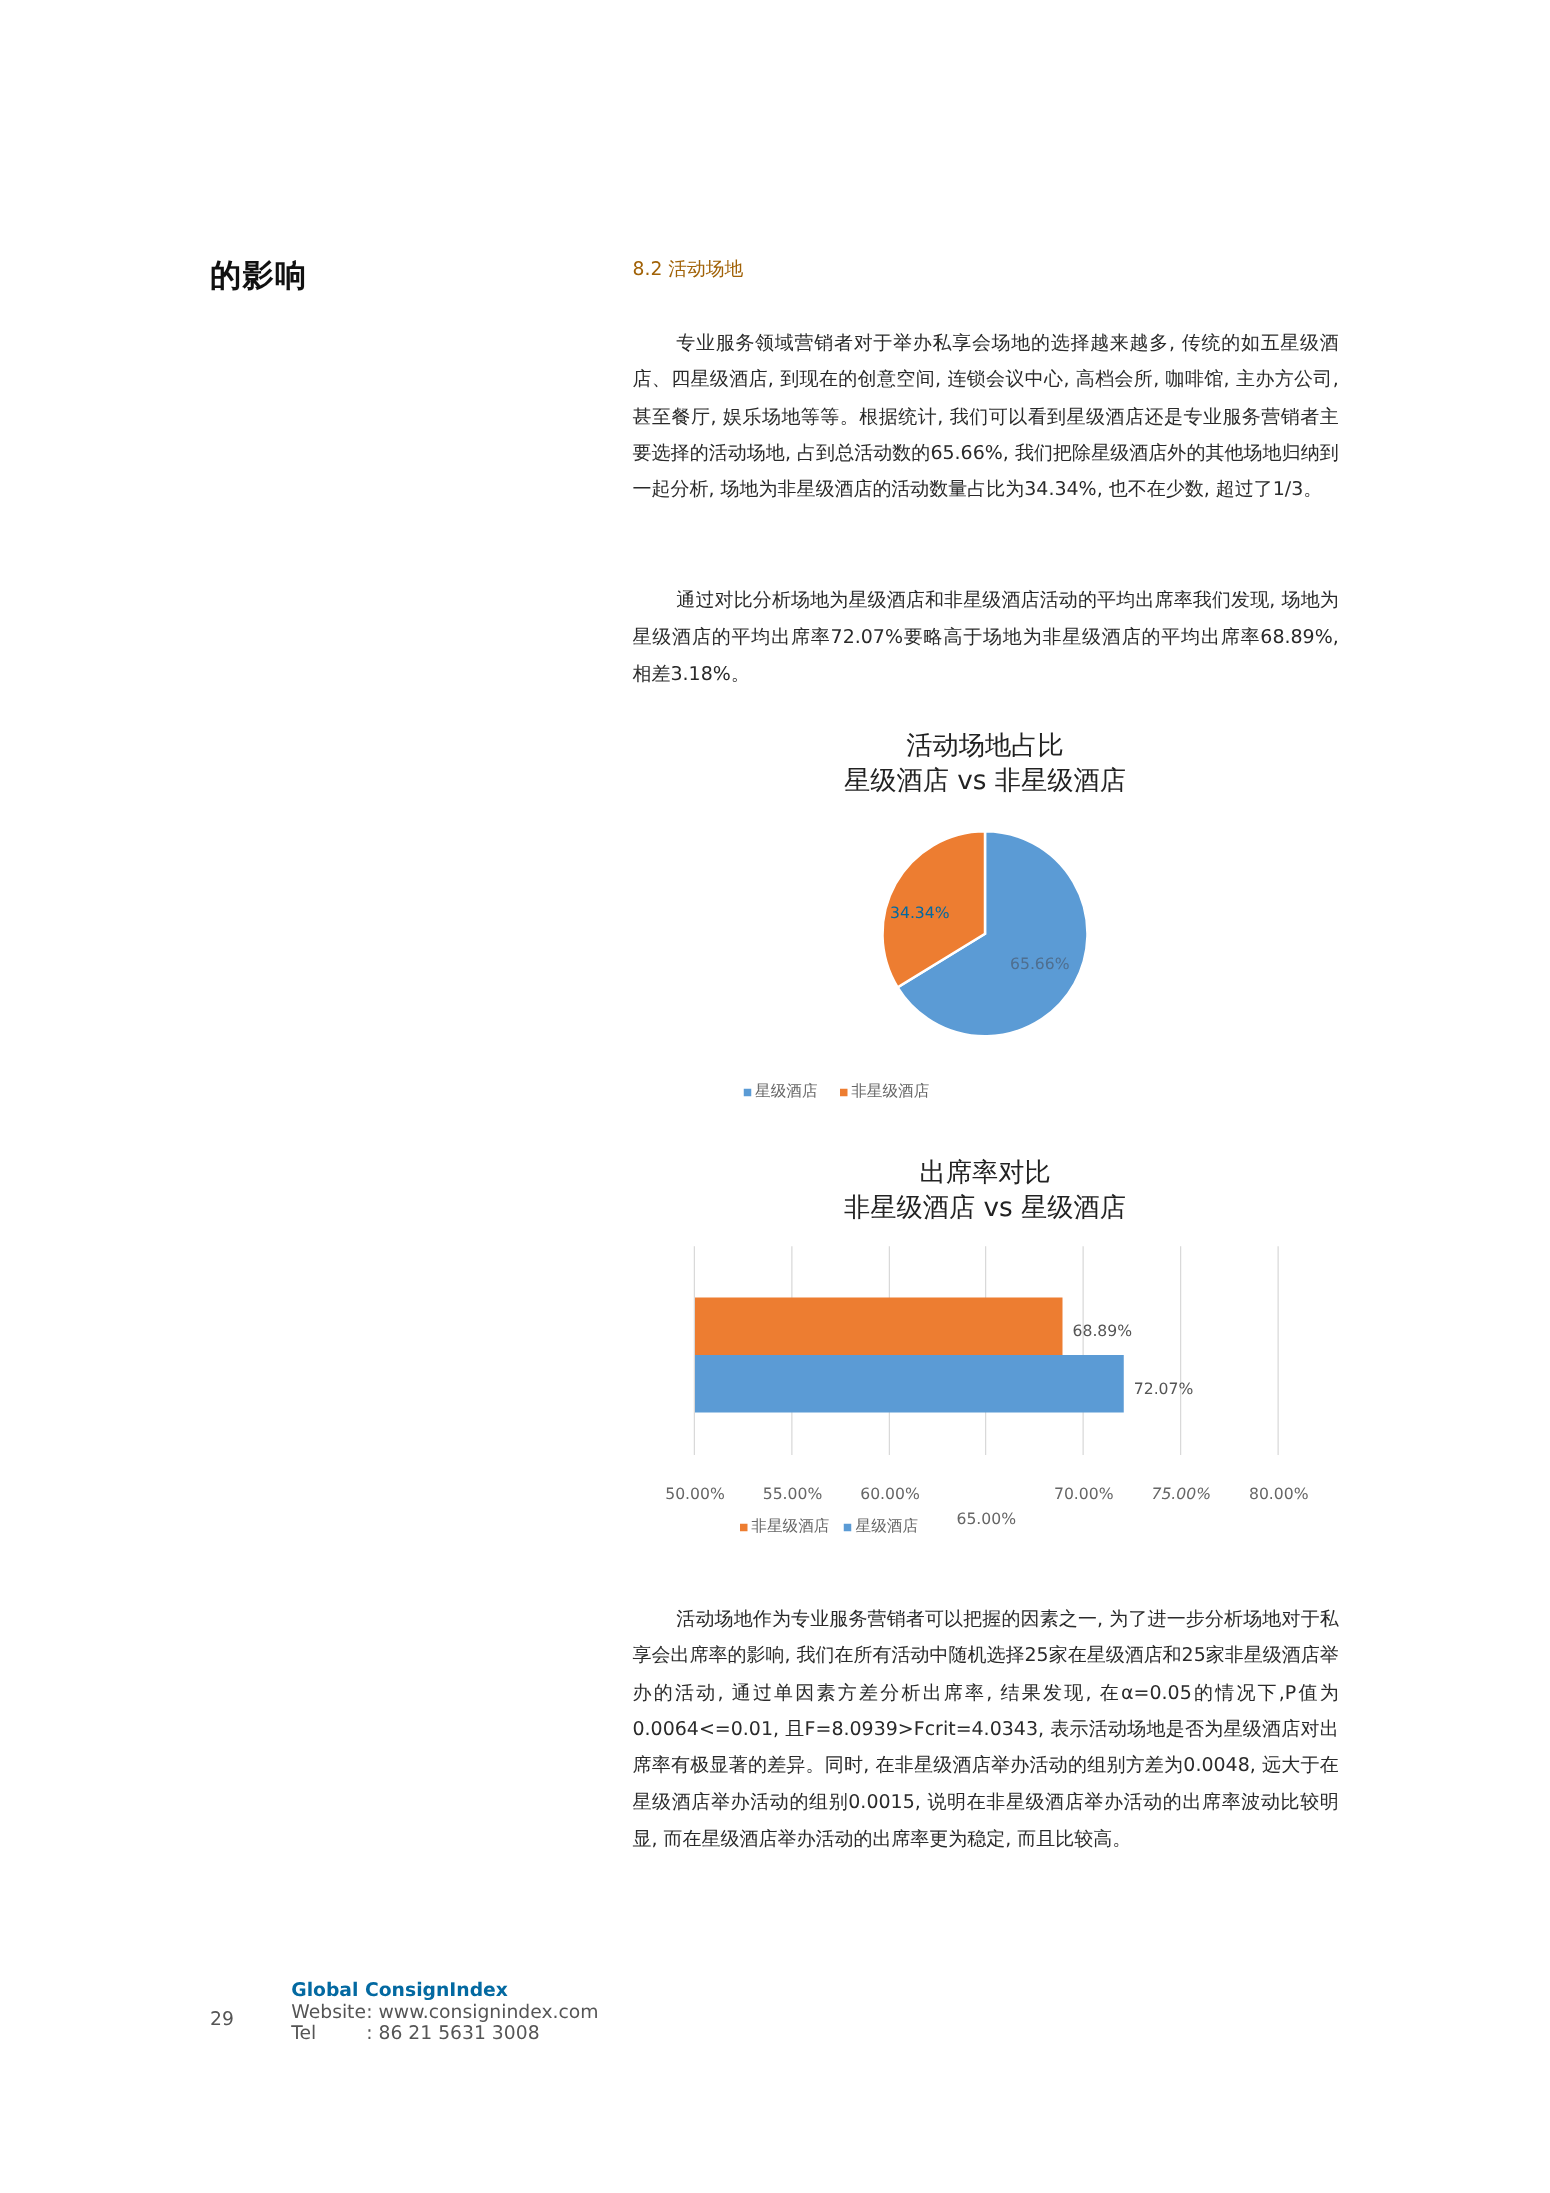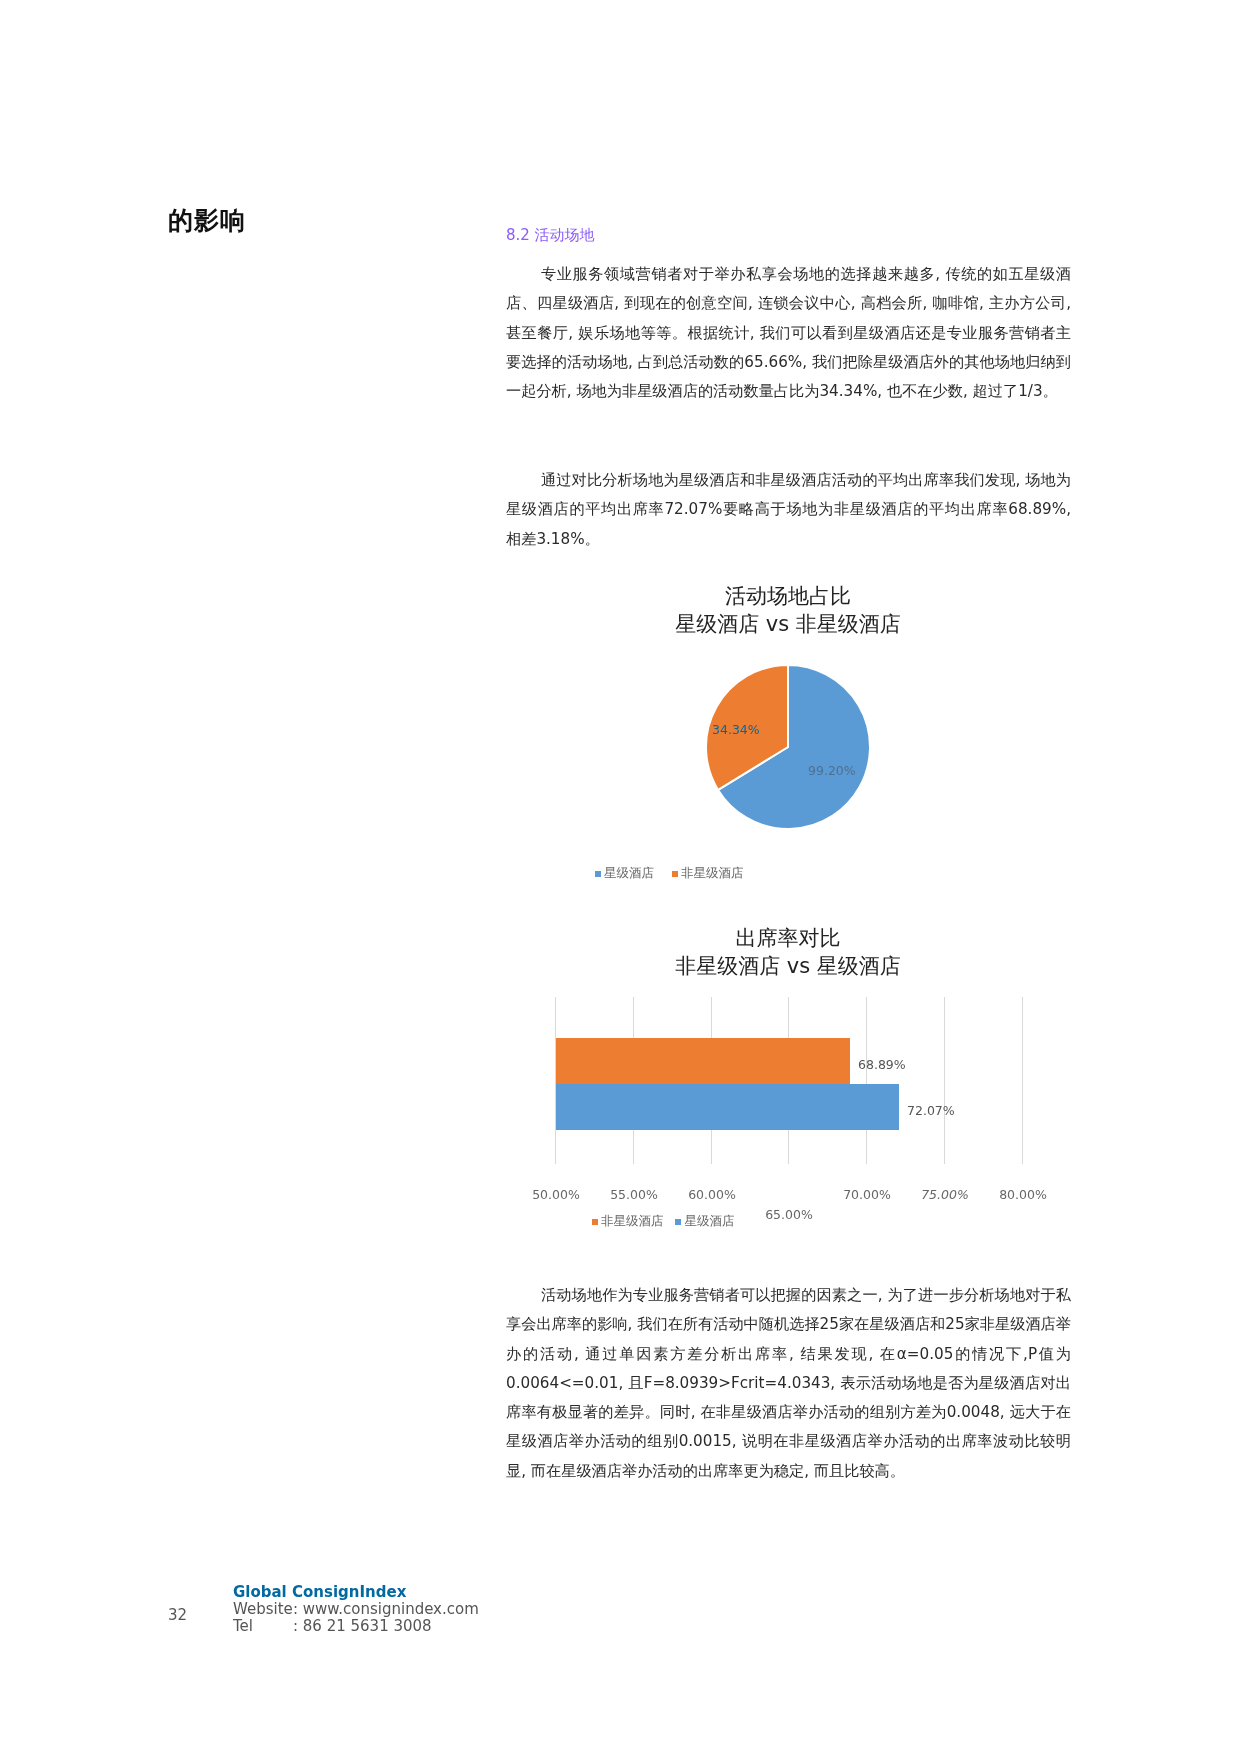--- a/index.html
+++ b/index.html
@@ -1,20 +1,20 @@
 <!DOCTYPE html>
 <html><head>
 <meta charset="utf-8">
 <style>
   html, body { margin: 0; padding: 0; background: #ffffff; }
   body { width: 1240px; height: 1754px; position: relative; overflow: hidden;
          font-family: "DejaVu Sans", "Liberation Sans", sans-serif; color: #222; }
   .abs { position: absolute; }
   .section-title { left: 168px; top: 202px; font-size: 25px; font-weight: bold; line-height: 38px; color: #111; letter-spacing: 1px; }
-  .sub-heading { left: 506px; top: 206px; font-size: 15px; color: #8b5cf6; margin-top: 20px; }
+  .sub-heading { left: 506px; top: 206px; font-size: 15px; color: #a16207; }
   .para { left: 506px; width: 565px; font-size: 15.2px; line-height: 29.3px; color: #2a2a2a; text-indent: 35px; margin: 0; text-align: justify; }
   .chart-title { font-size: 21px; color: #222; text-align: center; line-height: 28px; }
   .legend { font-size: 12.5px; color: #666; text-align: left; }
   .legend .sw { display: inline-block; width: 6px; height: 6px; margin-right: 3px; vertical-align: middle; }
   .legend .item { margin: 0 7px; }
   .axis-label { font-size: 12.5px; color: #666; position: absolute; transform: translateX(-50%); top: 1187px; }
   .data-label { font-size: 12.5px; color: #555; position: absolute; }
   .footer-page { left: 168px; top: 1606px; font-size: 15px; color: #555; }
   .footer-block { left: 233px; top: 1584px; font-size: 15px; color: #555; line-height: 17px; }
   .footer-block .brand { font-weight: bold; color: #0369a1; }
@@ -36,21 +36,21 @@
   <div>活动场地占比</div>
   <div>星级酒店 vs 非星级酒店</div>
 </div>
 
 <svg class="abs" style="left:688px; top:647px;" width="200" height="200">
 
   <path d="M100,100 L100,18 A82,82 0 1 1 30.1,142.9 Z" fill="#5b9bd5" stroke="#ffffff" stroke-width="2"></path>
   <path d="M100,100 L30.1,142.9 A82,82 0 0 1 100,18 Z" fill="#ed7d31" stroke="#ffffff" stroke-width="2"></path>
 </svg>
 <div class="data-label" style="left:712px; top:722px; color:#0369a1;">34.34%</div>
-<div class="data-label" style="left:808px; top:763px; color:#4f6f90;">99.20%</div>
+<div class="data-label" style="left:808px; top:763px; color:#4f6f90;">65.66%</div>
 
 <div class="abs legend" style="left:588px; top:865px; width:400px;">
   <span class="item"><span class="sw" style="background:#5b9bd5;"></span><span>星级酒店</span></span>
   <span class="item"><span class="sw" style="background:#ed7d31;"></span><span>非星级酒店</span></span>
 </div>
 
 <div class="abs chart-title" style="left:588px; top:924px; width:400px;">
   <div>出席率对比</div>
   <div>非星级酒店 vs 星级酒店</div>
 </div>
@@ -82,18 +82,18 @@
   <div class="axis-label" style="left:1023px;">80.00%</div>
 </div>
 
 <div class="abs legend" style="left:588px; top:1213px; width:400px;">
   <span class="item" style="margin:0 4px;"><span class="sw" style="background:#ed7d31;"></span><span>非星级酒店</span></span>
   <span class="item" style="margin:0 4px;"><span class="sw" style="background:#5b9bd5;"></span><span>星级酒店</span></span>
 </div>
 
 <p class="abs para" style="top:1281px;">活动场地作为专业服务营销者可以把握的因素之一, 为了进一步分析场地对于私享会出席率的影响, 我们在所有活动中随机选择25家在星级酒店和25家非星级酒店举办的活动, 通过单因素方差分析出席率, 结果发现, 在α=0.05的情况下,P值为0.0064&lt;=0.01, 且F=8.0939&gt;Fcrit=4.0343, 表示活动场地是否为星级酒店对出席率有极显著的差异。同时, 在非星级酒店举办活动的组别方差为0.0048, 远大于在星级酒店举办活动的组别0.0015, 说明在非星级酒店举办活动的出席率波动比较明显, 而在星级酒店举办活动的出席率更为稳定, 而且比较高。</p>
 
-<div class="abs footer-page">32</div>
+<div class="abs footer-page">29</div>
 <div class="abs footer-block">
   <div class="brand">Global ConsignIndex</div>
   <div><span class="lbl">Website</span><span>: www.consignindex.com</span></div>
   <div><span class="lbl">Tel</span><span>: 86 21 5631 3008</span></div>
 </div>
 
 </body></html>

